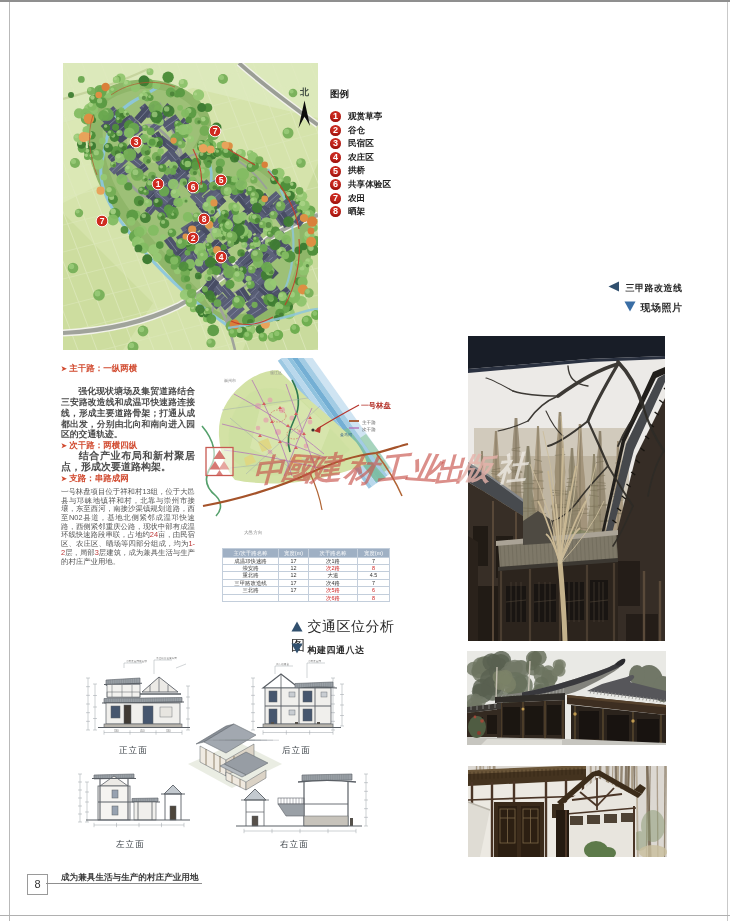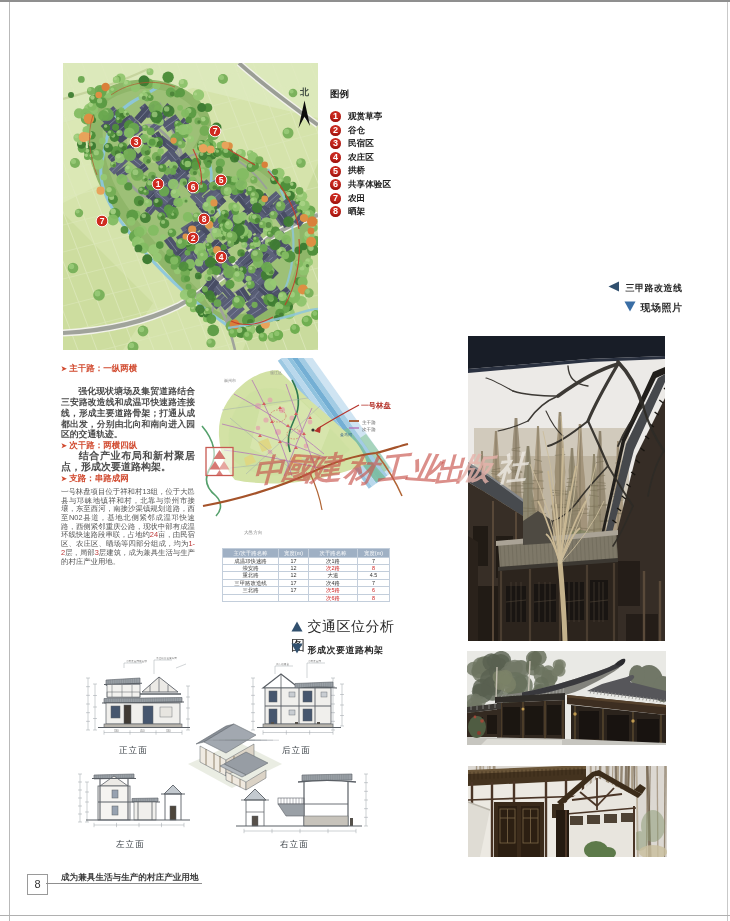--- a/index.html
+++ b/index.html
@@ -1709,21 +1709,21 @@
 <svg width="12" height="11" style="vertical-align:-1px;">
       <polygon points="6,0.5 11.5,10.5 0.5,10.5" fill="#31506e"></polygon>
     </svg>
 <span style="font-size:14px;font-weight:normal;color:#2a2a2a;letter-spacing:0.5px;">交通区位分析图</span>
 </div>
 
 <div class="abs" style="left:291px;top:639px;width:110px;height:12px;">
 <svg width="12" height="11" style="vertical-align:-1px;">
       <polygon points="0.5,0.5 11.5,0.5 6,10.5" fill="#31506e"></polygon>
     </svg>
-<span style="font-size:9px;font-weight:bold;color:#2a2a2a;letter-spacing:0.5px;">形成次要道路构架</span>
+<span style="font-size:9px;font-weight:bold;color:#2a2a2a;letter-spacing:0.5px;">构建四通八达</span>
 </div>
 
 <svg class="abs" style="left:58px;top:656px;" width="335" height="205" viewBox="0 0 335 205">
 
 <g>
 <g stroke="#9aa0a6" stroke-width="0.5">
         <line x1="30" y1="22" x2="30" y2="74"></line>
         <line x1="28" y1="22" x2="32" y2="22"></line>
         <line x1="28" y1="30.6667" x2="32" y2="30.6667"></line>
         <line x1="28" y1="39.3333" x2="32" y2="39.3333"></line>

